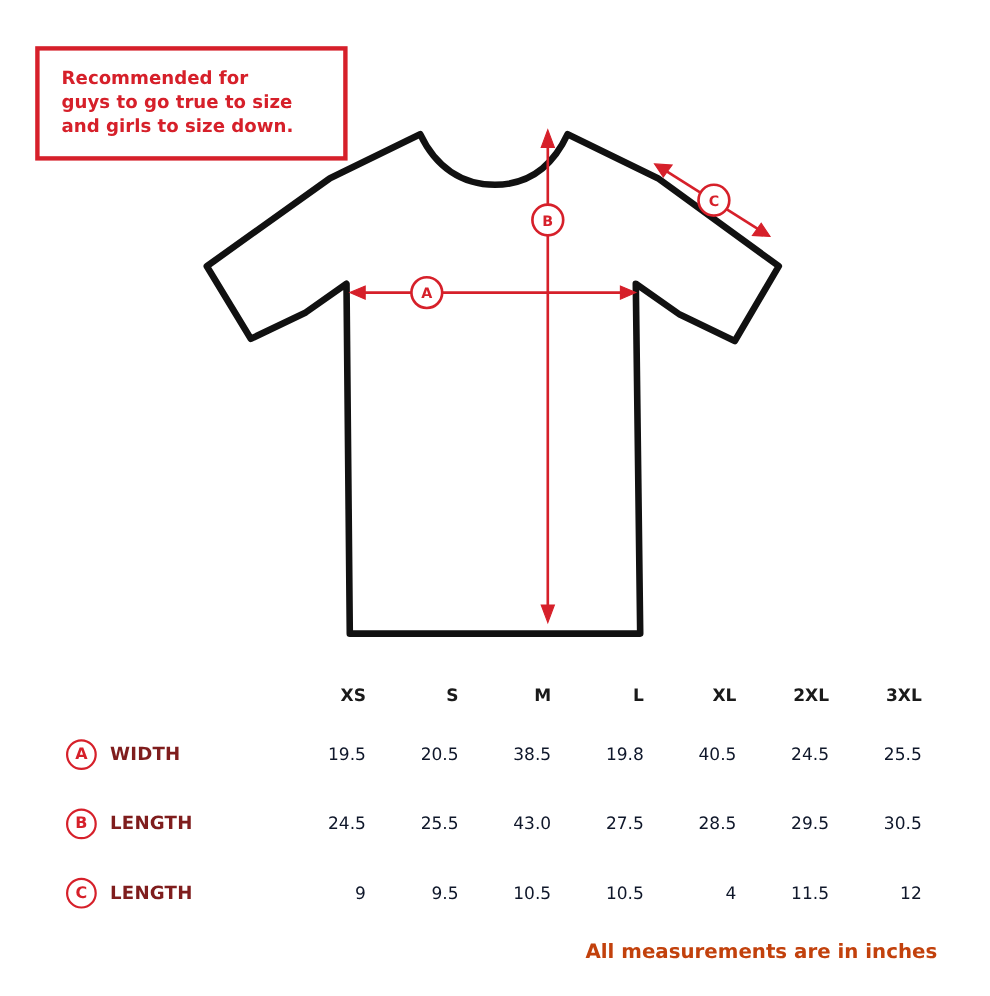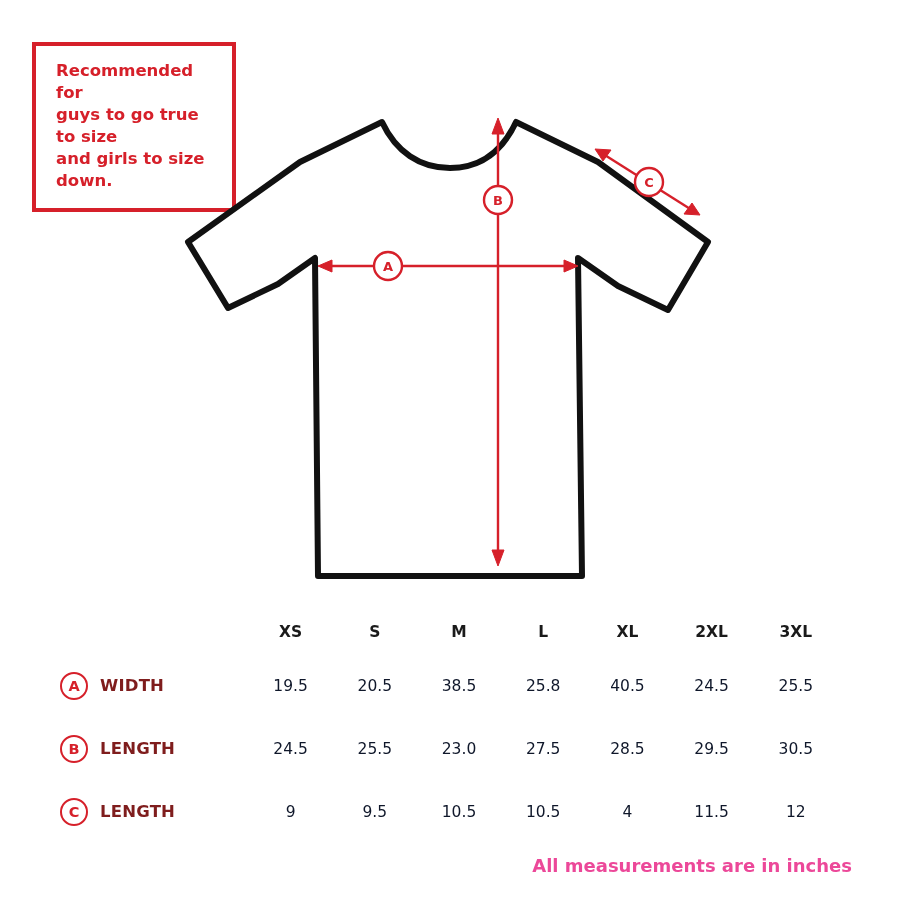--- a/index.html
+++ b/index.html
@@ -20,21 +20,21 @@
     left: 0; top: 0;
     width: 900px;
     height: 905px;
   }
 
   
   .callout {
     position: absolute;
     left: 32px;
     top: 42px;
-    width: 204px;
+    width: 284px;
     box-sizing: border-box;
     border: 4px solid #d6202a;
     padding: 14px 16px 16px 20px;
   }
   .callout-text {
     color: #d6202a;
     font-weight: bold;
     font-size: 16.5px;
     line-height: 1.33;
     white-space: pre-line;
@@ -58,21 +58,21 @@
   }
   table.sizes {
     border-collapse: collapse;
     width: 790px;
     table-layout: fixed;
   }
   table.sizes col.lbl { width: 200px; }
   table.sizes col.val { width: 84px; }
   table.sizes th, table.sizes td {
     padding: 0;
-    text-align: center;
+    text-align: right;
     vertical-align: middle;
   }
   thead th {
     height: 44px;
     font-size: 15.5px;
     font-weight: bold;
     color: #1a1a1a;
     padding-left: 2px;
   }
   thead th.corner { }
@@ -109,21 +109,21 @@
   td.val {
     font-size: 15.5px;
     color: #0f172a;
     padding-left: 2px;
   }
 
   .footnote {
     position: absolute;
     right: 48px;
     top: 855px;
-    color: #ec4899;
+    color: #c2410c;
     font-weight: bold;
     font-size: 18px;
     text-align: left;
   }
 </style>
 </head>
 <body>
 
 <div class="stage">
 
@@ -213,35 +213,35 @@
         <tr>
           <td class="rowlabel">
             <div class="rowlabel-inner">
               <span class="badge">A</span>
               <span class="rowname">WIDTH</span>
             </div>
           </td>
           <td class="val">19.5</td>
           <td class="val">20.5</td>
           <td class="val">38.5</td>
-          <td class="val">25.8</td>
+          <td class="val">19.8</td>
           <td class="val">40.5</td>
           <td class="val">24.5</td>
           <td class="val">25.5</td>
         </tr>
         <tr>
           <td class="rowlabel">
             <div class="rowlabel-inner">
               <span class="badge">B</span>
               <span class="rowname">LENGTH</span>
             </div>
           </td>
           <td class="val">24.5</td>
           <td class="val">25.5</td>
-          <td class="val">23.0</td>
+          <td class="val">43.0</td>
           <td class="val">27.5</td>
           <td class="val">28.5</td>
           <td class="val">29.5</td>
           <td class="val">30.5</td>
         </tr>
         <tr>
           <td class="rowlabel">
             <div class="rowlabel-inner">
               <span class="badge">C</span>
               <span class="rowname">LENGTH</span>

